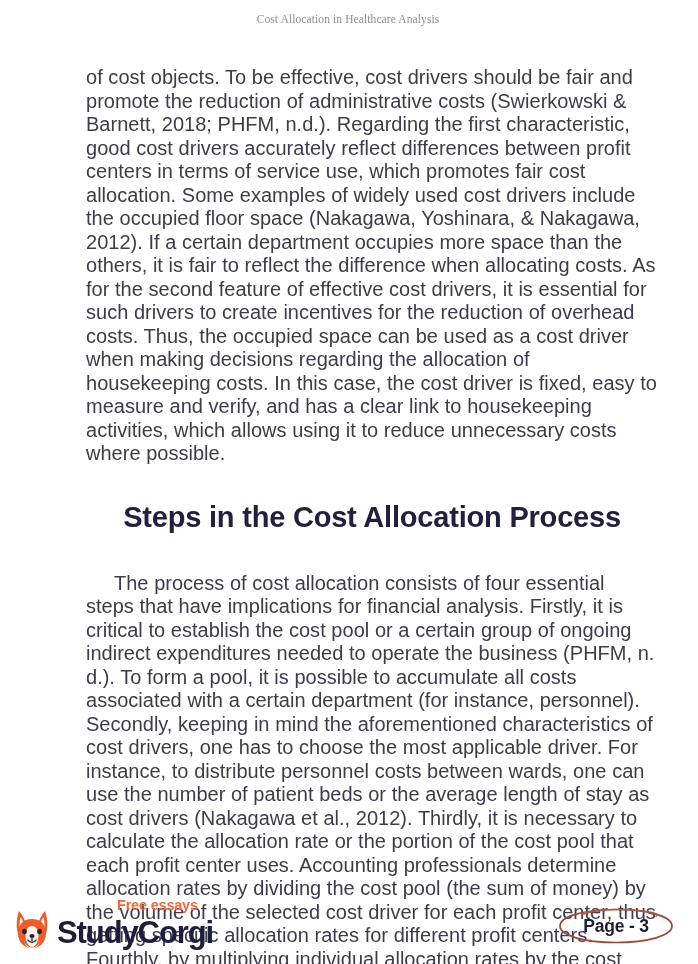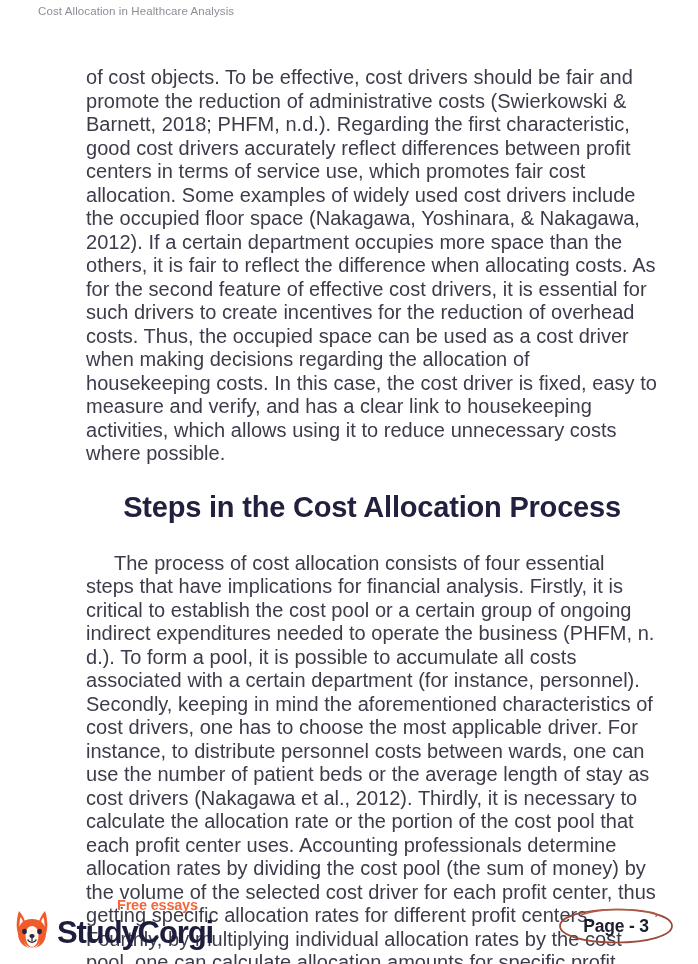--- a/index.html
+++ b/index.html
@@ -21,24 +21,25 @@
     position: relative;
     width: 698px;
     height: 964px;
     background: #ffffff;
     box-sizing: border-box;
   }
 
   
   .page-header {
     position: absolute;
-    top: 4px;
+    top: 12px;
     right: 40px;
     width: 620px;
-    text-align: left;
+    text-align: center;
+    font-family: Liberation Serif, serif;
   }
   .header-title {
     font-size: 11.5px;
     color: #8d8d96;
     line-height: 15px;
     letter-spacing: 0.1px;
     white-space: nowrap;
   }
   .header-url {
     font-size: 10.5px;
@@ -64,21 +65,21 @@
     color: #3c3c4b;
     text-align: left;
     letter-spacing: 0.01px;
     word-spacing: 0.1px;
   }
   p.body-par.indent {
     text-indent: 28px;
   }
 
   h2.section-heading {
-    margin: 4px;
+    margin: 14px;
     padding: 0;
     font-size: 29px;
     line-height: 36px;
     font-weight: bold;
     color: #21213f;
     letter-spacing: -0.2px;
     text-align: center;
   }
 
   .gap-after-par1 { height: 19px; }

